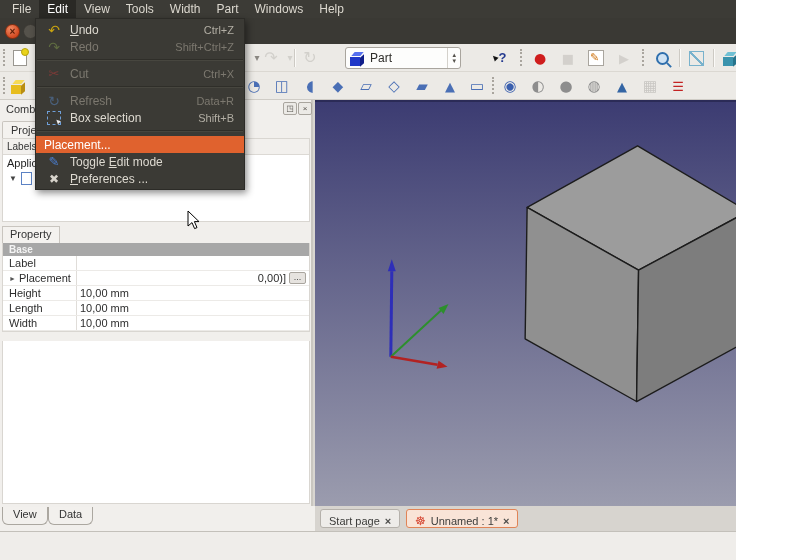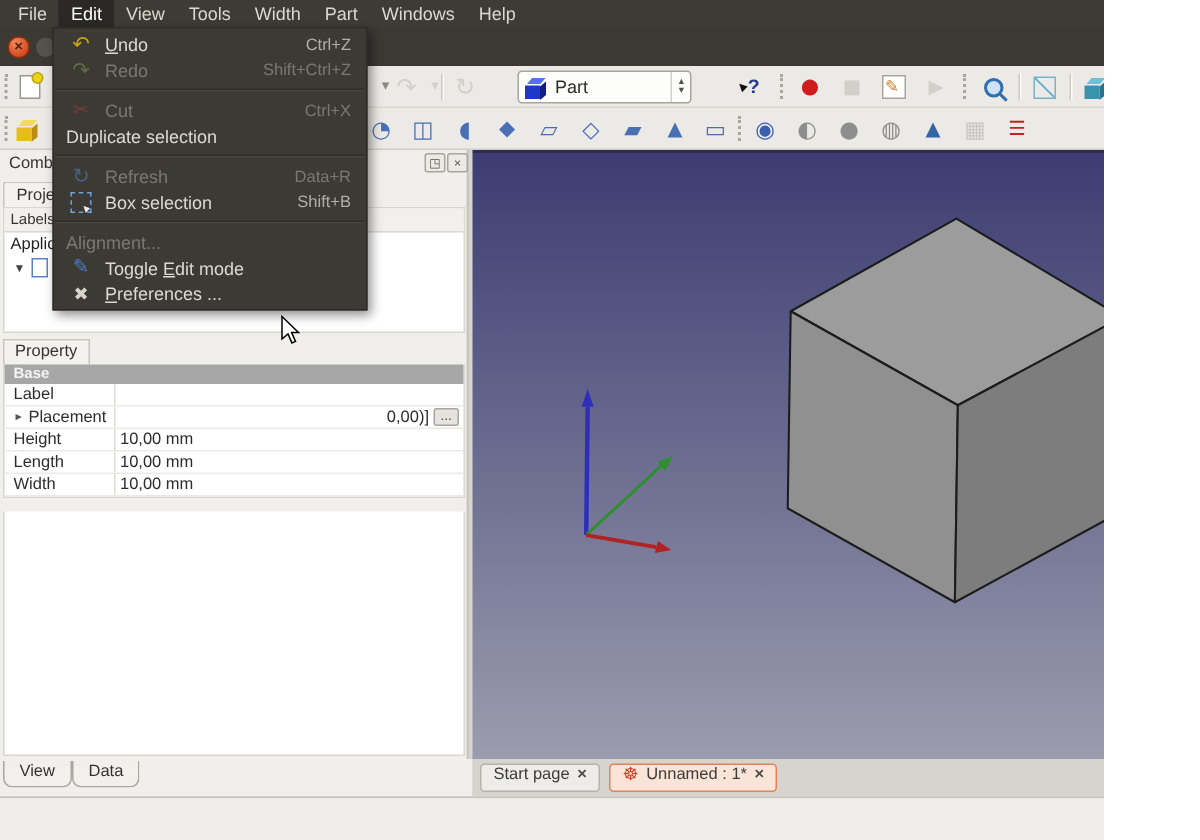--- a/index.html
+++ b/index.html
@@ -108,21 +108,21 @@
   .vdtab{position:absolute;top:507px;height:17px;background:#f2f0ed;border:1px solid #aba7a0;
       border-top:none;font-size:11px;line-height:14px;padding:0 10px;border-radius:0 0 6px 6px;color:#333333;}
 
   
   .vp{position:absolute;left:315px;top:100px;width:475px;height:406px;border-top:2px solid #2b2b57;box-sizing:border-box;}
   .vpedge{position:absolute;left:790px;top:100px;width:10px;height:406px;background:#e8e6e2;}
 
   
   .dbar{position:absolute;left:315px;top:506px;width:485px;height:25px;background:#d7d4cf;}
   .lbar{position:absolute;left:0;top:506px;width:315px;height:25px;background:#f1efec;}
-  .dtab{position:absolute;top:509px;height:19px;display:flex;align-items:flex-start;gap:5px;
+  .dtab{position:absolute;top:509px;height:19px;display:flex;align-items:flex-end;gap:5px;
       padding:0 8px;font-size:11px;background:#eeece9;border:1px solid #b5b1ab;border-radius:3px;
       color:#3c3c3a;box-sizing:border-box;}
   .dtab.active{background:#f9e4d7;border-color:#e08457;}
   .dtab .x{font-weight:bold;color:#4c4c4a;font-size:11px;}
 
   
   .status{position:absolute;left:0;top:531px;width:800px;height:29px;background:#efedea;
       border-top:1px solid #c3c0ba;box-sizing:border-box;}
   .sgrip{position:absolute;right:2px;bottom:2px;width:12px;height:12px;
       background:repeating-linear-gradient(315deg,#c0bdb7 0 1px,transparent 1px 4px);}
@@ -381,41 +381,38 @@
         <span class="sc">Shift+Ctrl+Z</span>
       </div>
       <div class="msep"></div>
       <div class="mitem disabled">
         <span class="micon">
           <span class="g" style="color: rgb(204, 58, 58); font-size: 13px;">✂</span>
         </span>
         <span class="lab">Cut</span>
         <span class="sc">Ctrl+X</span>
       </div>
-      <div class="mitem enabled">
-        <span class="lab">Duplicate selection</span>
-      </div>
       <div class="msep"></div>
       <div class="mitem disabled">
         <span class="micon">
           <span class="g" style="color: rgb(91, 143, 212); font-size: 14px;">↻</span>
         </span>
         <span class="lab">Refresh</span>
         <span class="sc">Data+R</span>
       </div>
       <div class="mitem enabled">
         <span class="micon">
           <span class="ig ic-boxsel"></span>
         </span>
         <span class="lab">Box selection</span>
         <span class="sc">Shift+B</span>
       </div>
       <div class="msep"></div>
-      <div class="mitem disabled">
-        <span class="lab">Alignment...</span>
+      <div class="mitem highlighted">
+        <span class="lab">Placement...</span>
       </div>
       <div class="mitem enabled">
         <span class="micon">
           <span class="g" style="color: rgb(74, 127, 212); font-size: 13px;">✎</span>
         </span>
         <span class="lab">Toggle <span class="acc">E</span>dit mode</span>
       </div>
       <div class="mitem enabled">
         <span class="micon">
           <span class="g" style="color: rgb(216, 212, 204); font-size: 12px;">✖</span>

